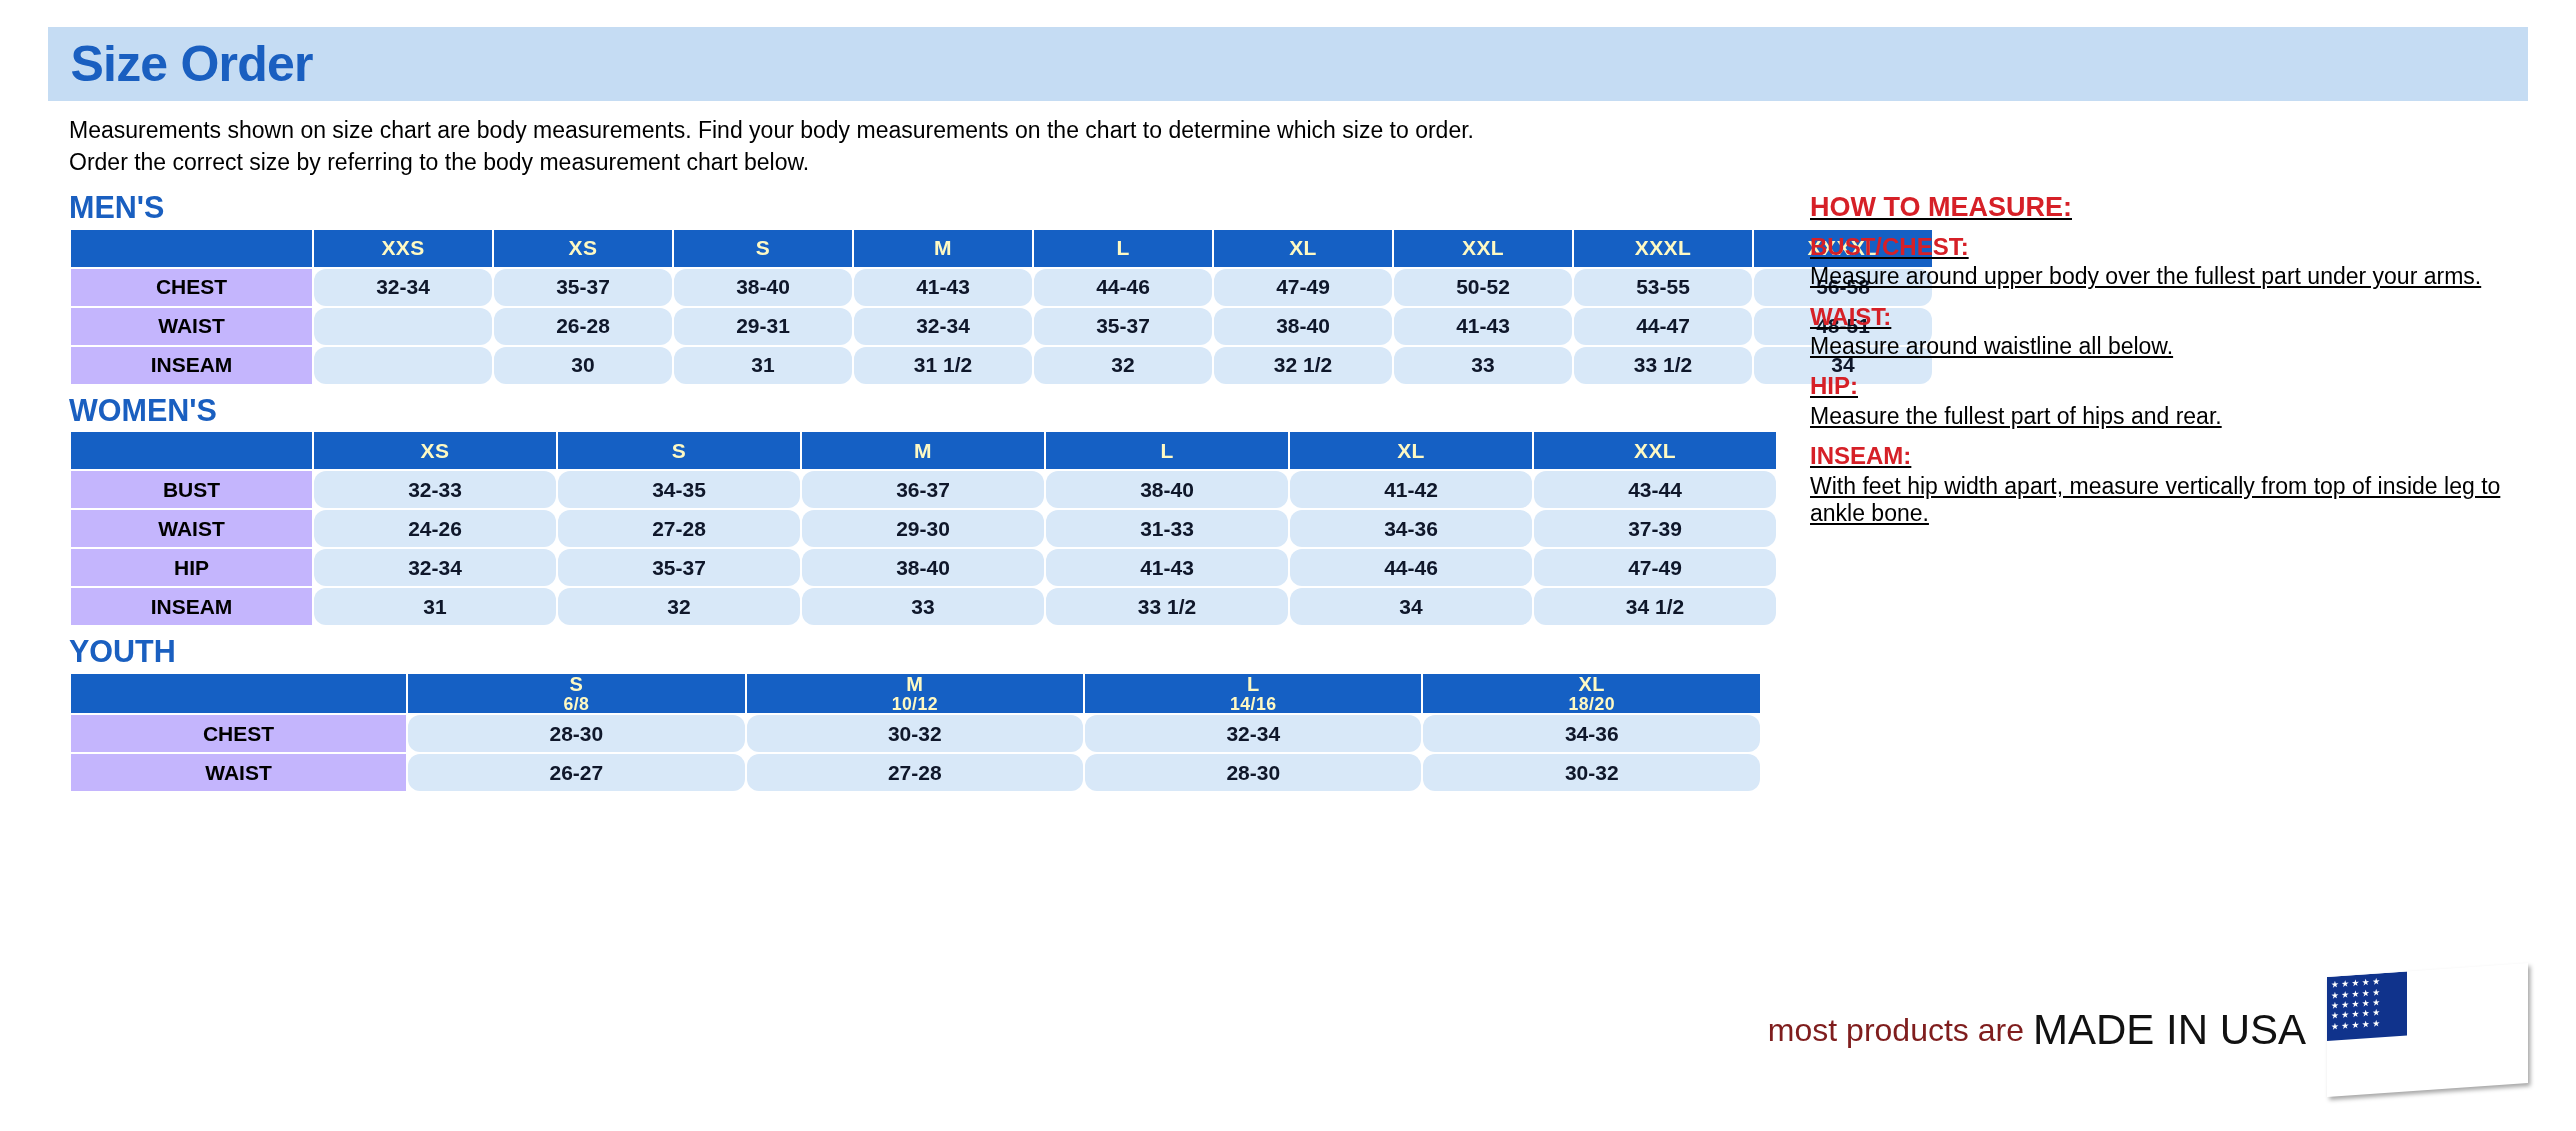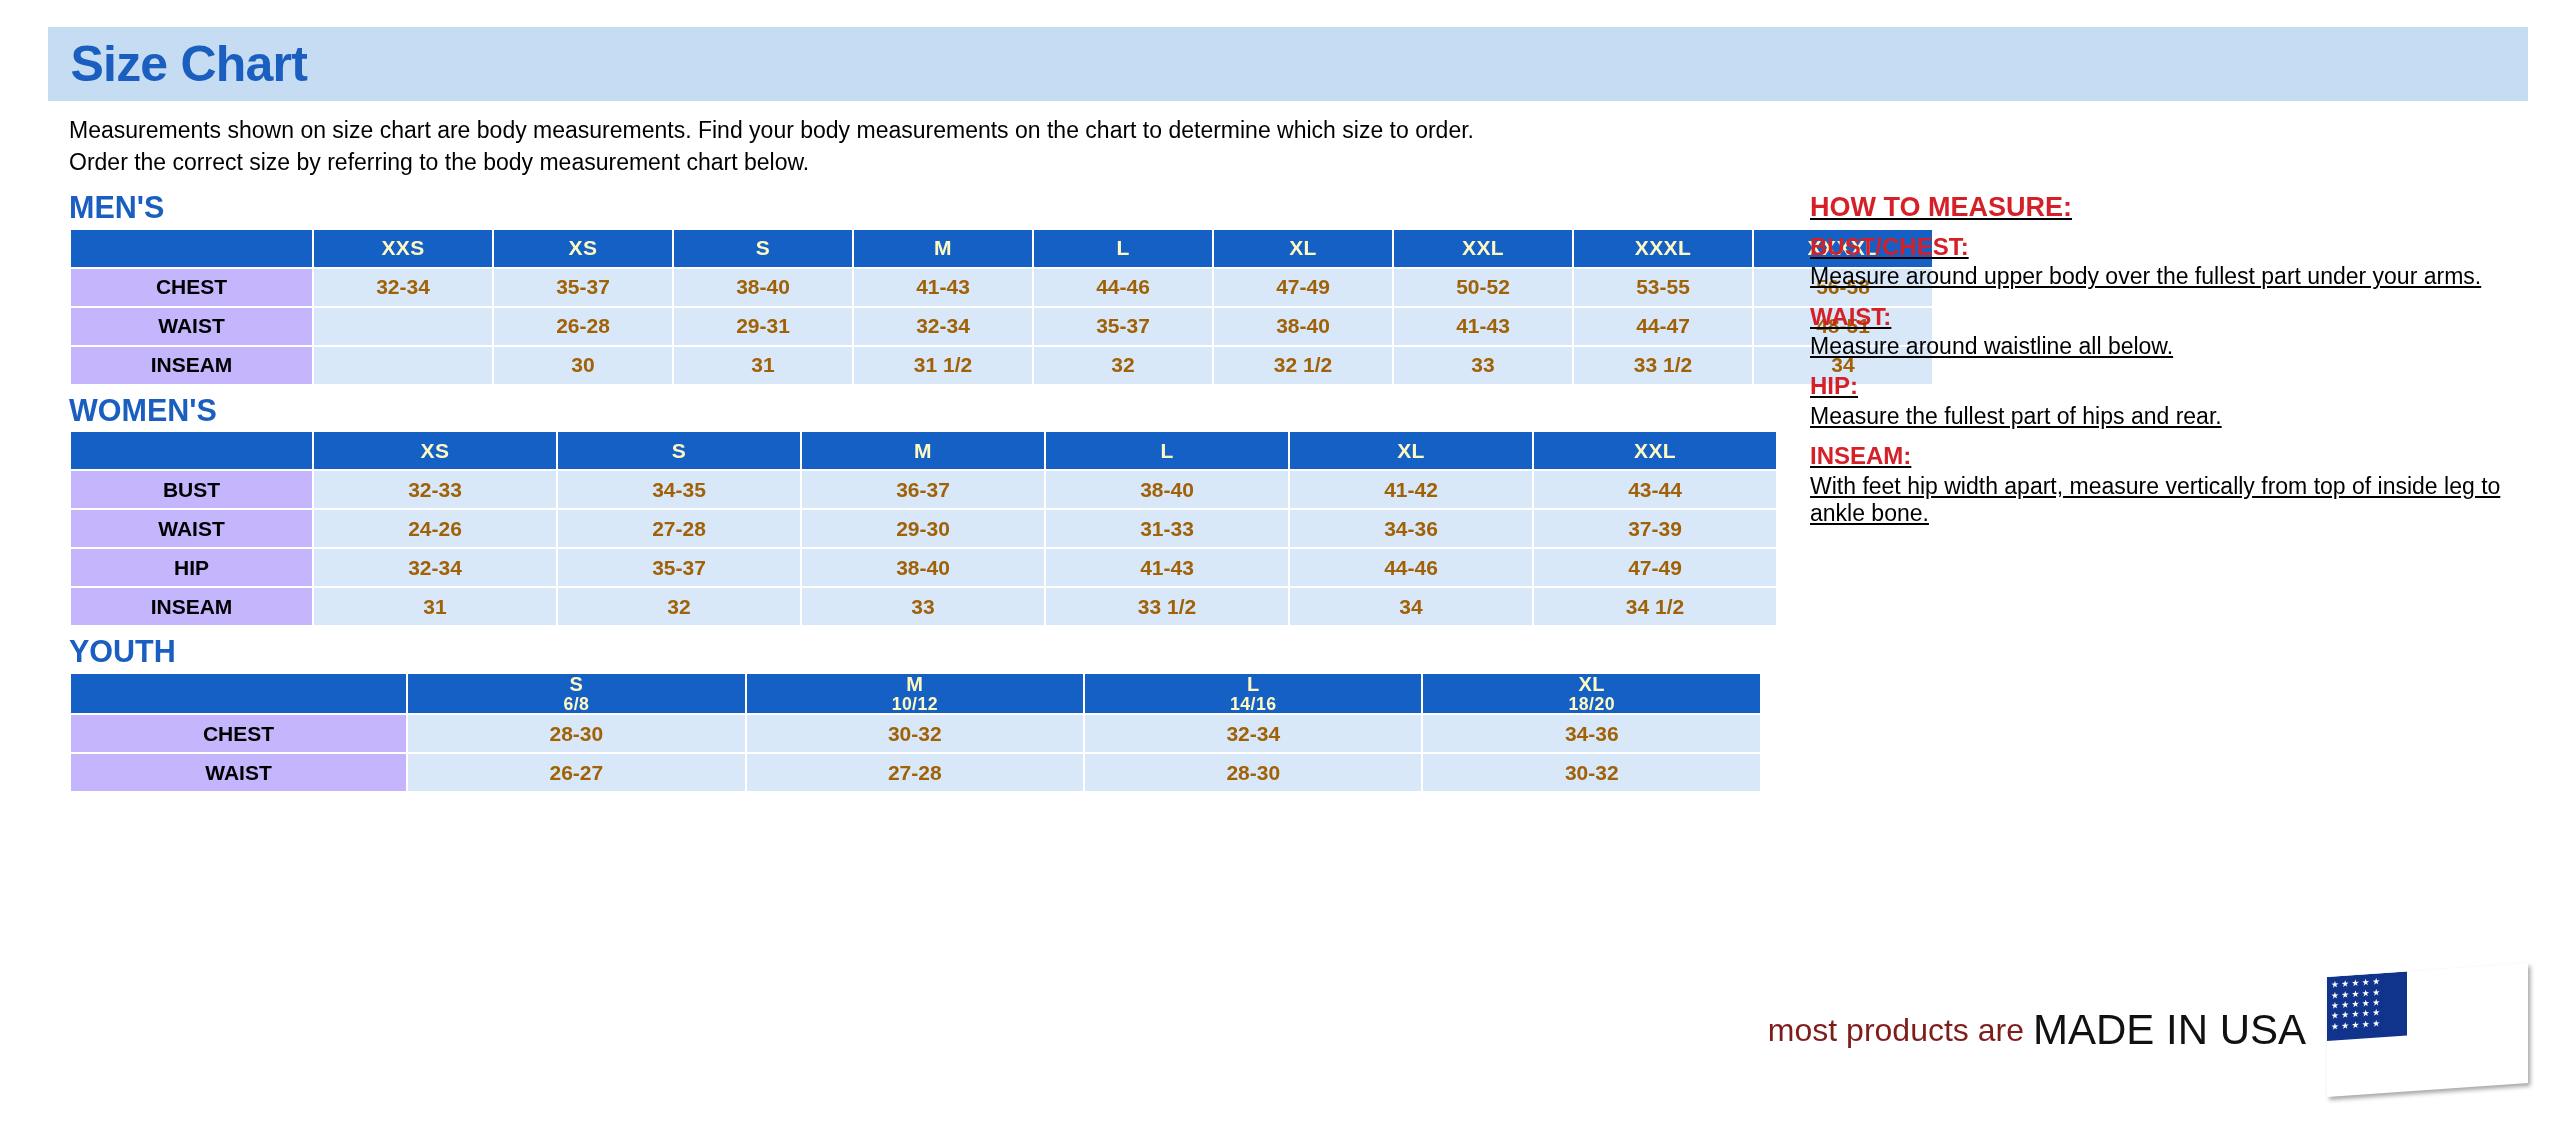--- a/index.html
+++ b/index.html
@@ -106,23 +106,24 @@
   td.rowlabel {
     background: #c4b5fd;
     color: #000;
     text-align: left;
     padding-left: 21px;
     font-weight: normal;
     font-size: 21.7px;
   }
   td.cell {
     background: #d8e8f8;
-    color: #a16207;
+    color: #0f172a;
     font-weight: normal;
     font-size: 21.7px;
+    border-radius: 12px;
   }
   td.cell.empty { background: #d8e8f8; }
 
   .hdr-two-line {
     line-height: 1.04;
   }
   .hdr-two-line .big { font-size: 20px; display:block; }
   .hdr-two-line .small { font-size: 17.7px; display:block; font-weight: bold; }
 
   
@@ -210,21 +211,21 @@
     padding: 3.2px 0 0 4px;
     box-sizing: border-box;
   }
 </style>
 </head>
 <body>
 
 <div class="page">
 
   <div class="banner">
-    <div class="banner-title">Size Chart</div>
+    <div class="banner-title">Size Order</div>
   </div>
 
   <div class="intro">
     <div>Measurements shown on size chart are body measurements.  Find your body measurements on the chart to determine which size to order.</div>
     <div>Order the correct size by referring to the body measurement chart below.</div>
   </div>
 
   <div class="body-cols">
     <div class="left-col">
 

